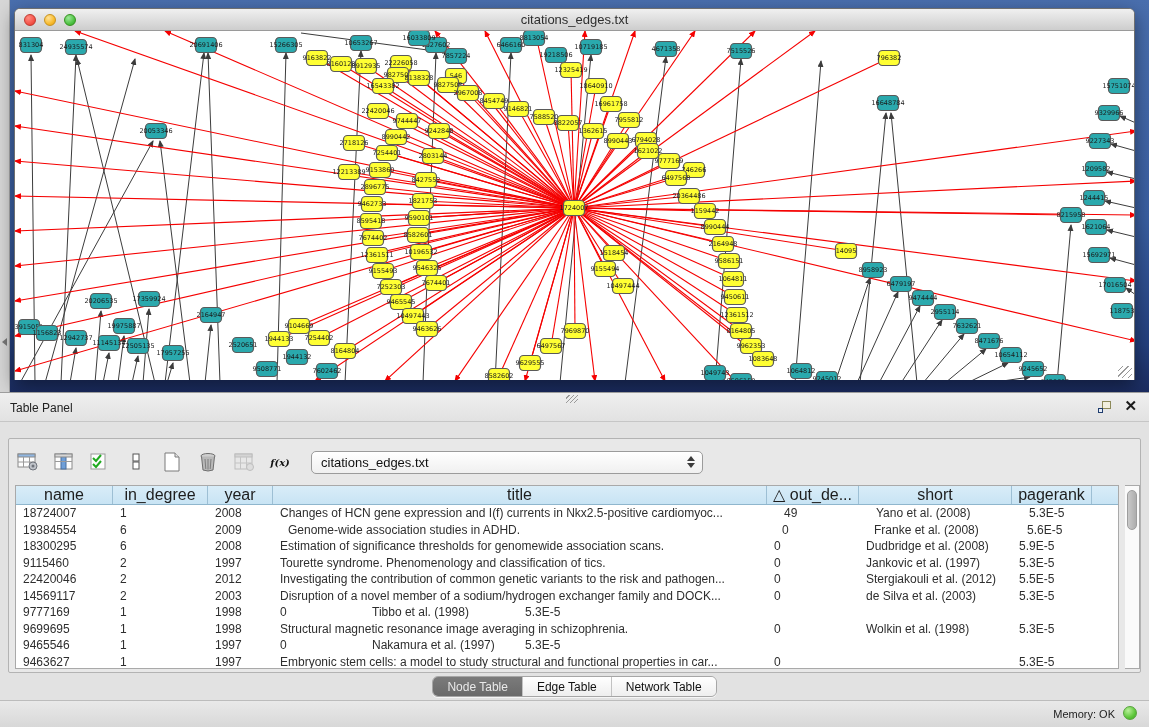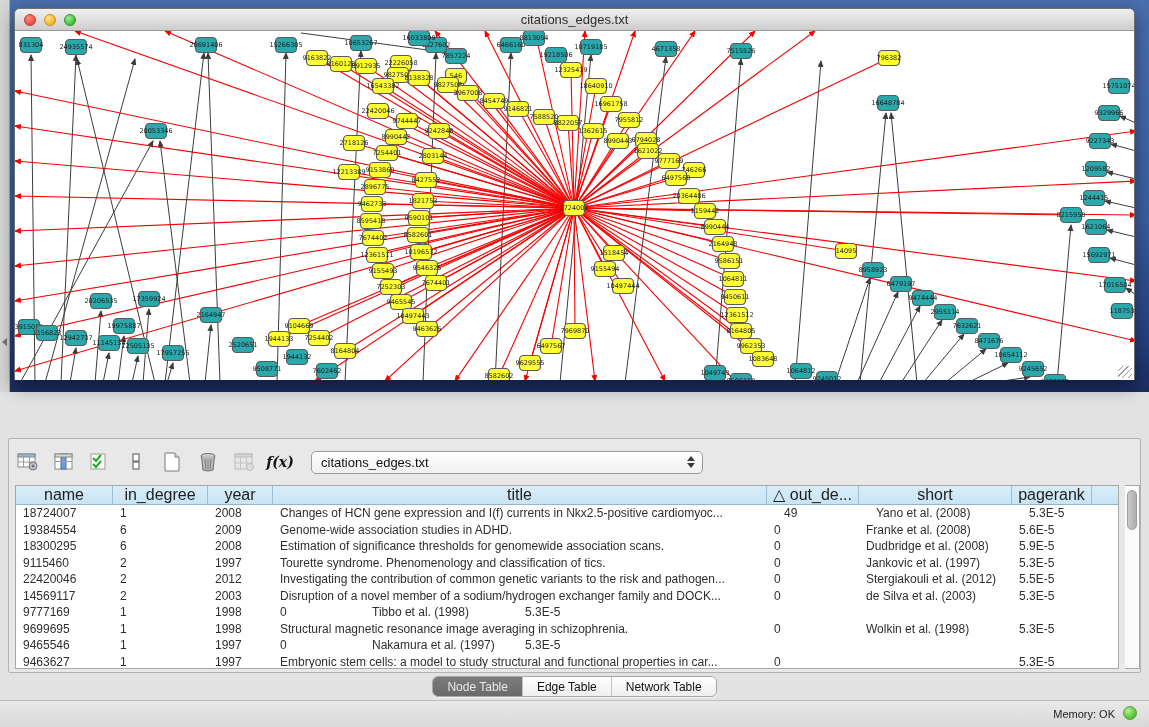--- a/index.html
+++ b/index.html
@@ -29,21 +29,21 @@
   .ph-float { position:absolute; right:38px; top:8px; width:13px; height:12px; }
   .ph-float .sq1 { position:absolute; right:0; top:0; width:9px; height:8px; border:1px solid #8d8a5a; background:#f2f0df; }
   .ph-float .sq2 { position:absolute; left:0; bottom:0; width:5px; height:5px; border:1px solid #1f3d6e; background:#e8edf5; }
   .ph-close { position:absolute; right:12px; top:5px; font-size:15px; font-weight:bold; color:#1a1a1a; line-height:16px; }
 
   
   .table-box { position:absolute; left:8px; top:438px; width:1133px; height:235px; background:#e8e8e8; border:1px solid #b3b3b3; border-radius:2px; }
   .toolbar { position:absolute; left:6px; top:4px; height:38px; width:1120px; display:flex; align-items:center; gap:10px; }
   .tb-icon { width:26px; height:26px; display:flex; align-items:center; justify-content:center; }
   .tb-icon svg { display:block; }
-  .fx { font-family:"DejaVu Serif", serif; font-style:italic; font-weight:bold; font-size:14px; color:#111; }
+  .fx { font-family:"DejaVu Serif", serif; font-style:italic; font-weight:bold; font-size:10px; color:#111; }
   .combo { position:relative; margin-left:8px; width:392px; height:23px; border:1px solid #9b9b9b; border-radius:5px; background:linear-gradient(180deg,#ffffff,#f0f0f0); box-shadow:inset 0 1px 0 #fff; display:flex; align-items:center; }
   .combo .combo-value { font-size:13px; color:#111; padding-left:9px; flex:1; }
   .combo .stepper { width:18px; display:flex; flex-direction:column; align-items:center; gap:2px; padding-right:4px; }
   .combo .up { width:0;height:0;border-left:4px solid transparent;border-right:4px solid transparent;border-bottom:5px solid #3c3c3c; }
   .combo .dn { width:0;height:0;border-left:4px solid transparent;border-right:4px solid transparent;border-top:5px solid #3c3c3c; }
 
   .grid-area { position:absolute; left:6px; top:46px; width:1104px; height:184px; background:#fff; border:1px solid #a9a9a9; display:flex; flex-direction:column; }
   .grid-head { display:flex; height:19px; background:linear-gradient(180deg,#d9edf8,#c8e4f4); border-bottom:1px solid #8fb6cd; flex:none; }
   .gh-cell { font-size:16px; color:#1d1d1d; text-align:center; line-height:18px; border-right:1px solid #9dbfd4; overflow:hidden; white-space:nowrap; flex:none; }
   .grid-rows { position:relative; flex:1; overflow:hidden; }
@@ -759,20 +759,29 @@
                 <rect x="548.5" y="169.5" width="21" height="15" rx="4" ry="4" fill="#FFFF33" stroke="#5a5a5a" stroke-width="1.2"></rect>
                 <text x="559" y="179.2" text-anchor="middle" font-size="6.5" font-family="DejaVu Sans, sans-serif" fill="#1a1a1a">1724007</text>
               </g>
             </g>
           </svg>
         <div class="grip"></div>
       </div>
     </div>
   </div>
 
+  <div class="panel-header">
+    <div class="splitter-handle"></div>
+    <div class="ph-title">Table Panel</div>
+    <div class="ph-float">
+        <div class="sq1"></div>
+        <div class="sq2"></div>
+      </div>
+    <div class="ph-close">✕</div>
+  </div>
 
   <div class="table-box">
     <div class="toolbar">
       <div class="tb-icon">
         <svg width="22" height="20">
             <rect x="1" y="2" width="17" height="13" fill="#fdfdfd" stroke="#8a8a8a"></rect>
             <rect x="1" y="2" width="17" height="3" fill="#8fb6e2" stroke="#8a8a8a"></rect>
             <line x1="6.5" y1="5" x2="6.5" y2="15" stroke="#9a9a9a"></line>
             <line x1="12.5" y1="5" x2="12.5" y2="15" stroke="#9a9a9a"></line>
             <line x1="1" y1="10" x2="18" y2="10" stroke="#9a9a9a"></line>
@@ -853,21 +862,21 @@
             <div class="g-cell" style="width: 65px;">2008</div>
             <div class="g-cell" style="width: 494px;">Changes of HCN gene expression and I(f) currents in Nkx2.5-positive cardiomyoc...</div>
             <div class="g-cell" style="width: 92px; margin-left: 10px;">49</div>
             <div class="g-cell" style="width: 153px;">Yano et al. (2008)</div>
             <div class="g-cell" style="width: 80px;">5.3E-5</div>
           </div>
           <div class="g-row">
             <div class="g-cell" style="width: 97px;">19384554</div>
             <div class="g-cell" style="width: 95px;">6</div>
             <div class="g-cell" style="width: 65px;">2009</div>
-            <div class="g-cell" style="width: 494px;">Genome-wide association studies in ADHD.</div>
+            <div class="g-cell" style="width: 494px; margin-left: 8px;">Genome-wide association studies in ADHD.</div>
             <div class="g-cell" style="width: 92px;">0</div>
             <div class="g-cell" style="width: 153px;">Franke et al. (2008)</div>
             <div class="g-cell" style="width: 80px;">5.6E-5</div>
           </div>
           <div class="g-row">
             <div class="g-cell" style="width: 97px;">18300295</div>
             <div class="g-cell" style="width: 95px;">6</div>
             <div class="g-cell" style="width: 65px;">2008</div>
             <div class="g-cell" style="width: 494px;">Estimation of significance thresholds for genomewide association scans.</div>
             <div class="g-cell" style="width: 92px;">0</div>

